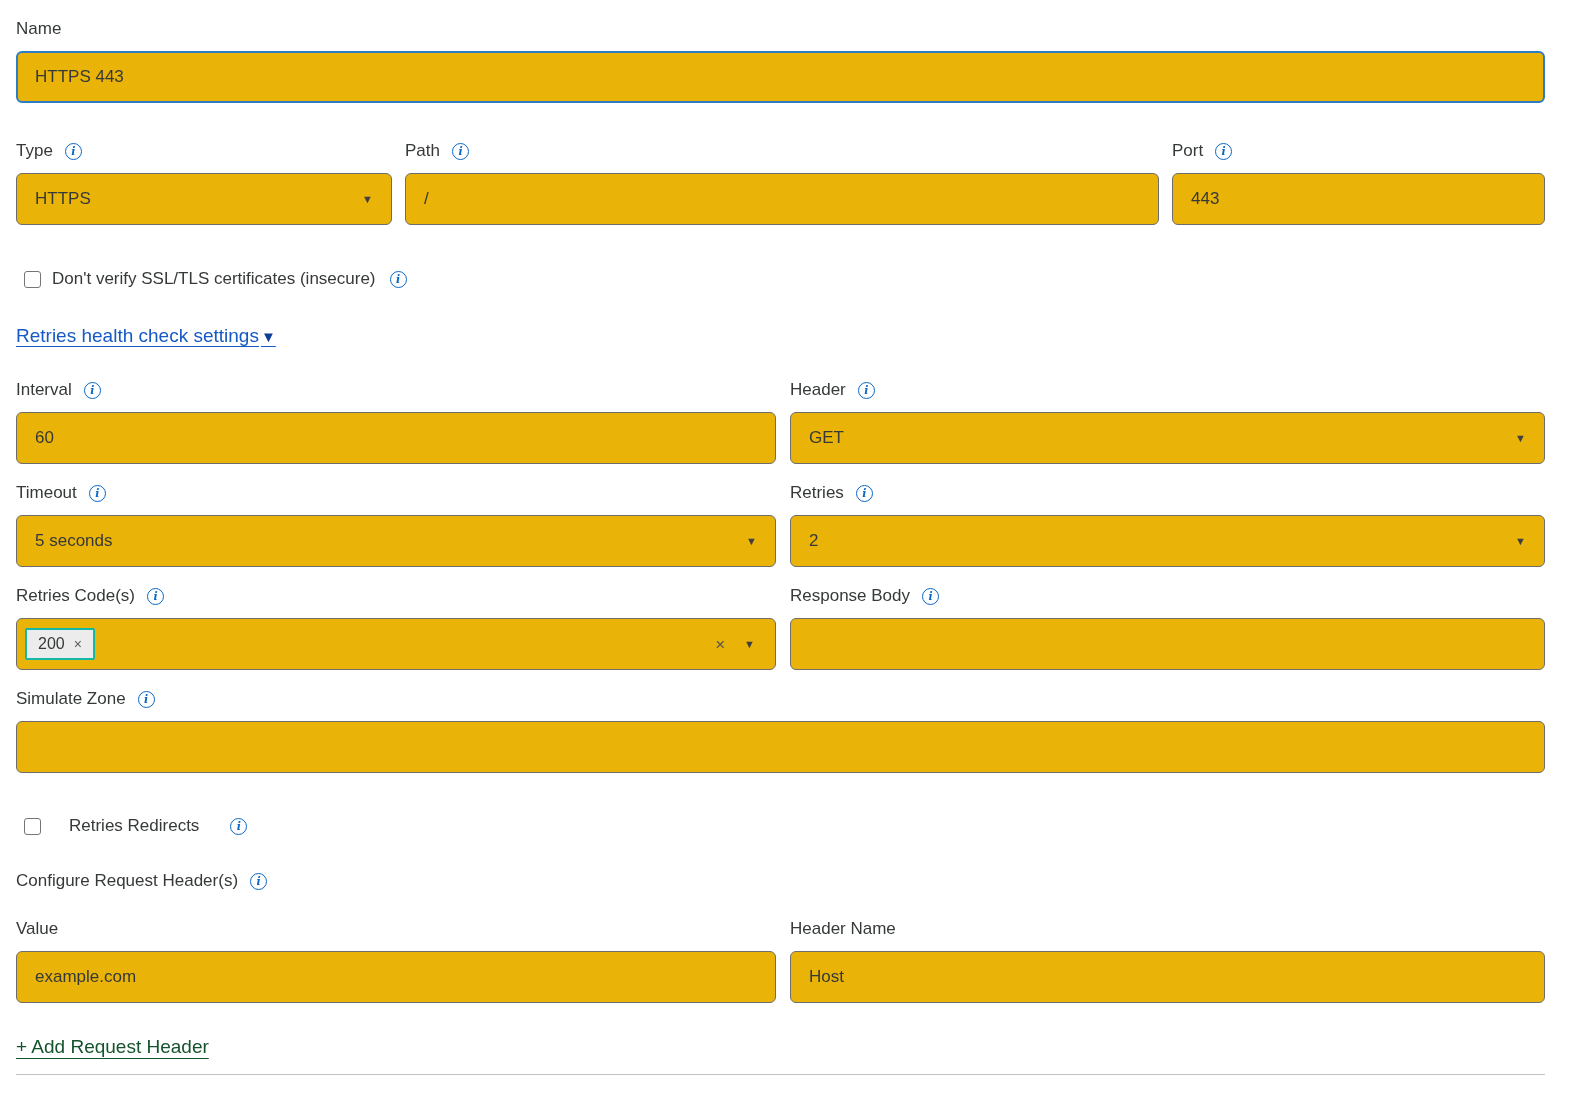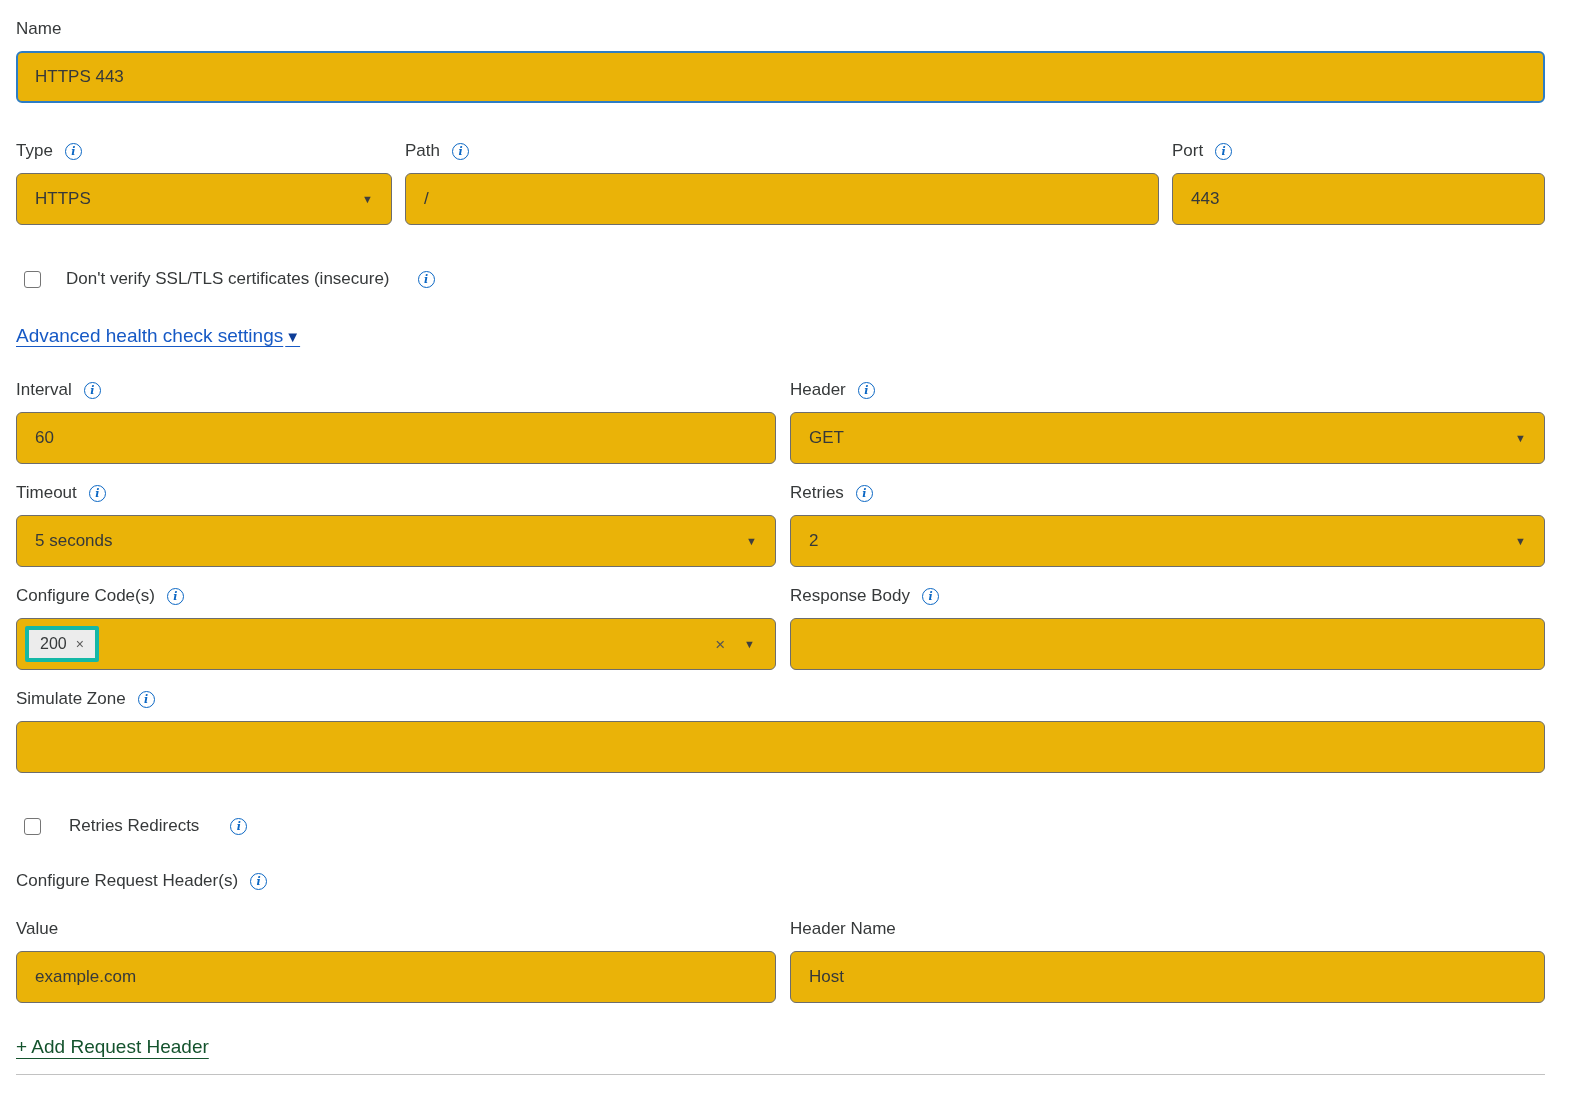--- a/index.html
+++ b/index.html
@@ -41,32 +41,32 @@
   input.tb.focus-blue { border: 2px solid #2d7dc5; padding: 0 17px; }
 
   .select { justify-content: space-between; cursor: pointer; }
   .select .caret, .multiselect .caret {
     font-size: 11px; color: #3f3f3f; line-height: 1;
   }
 
   .multiselect { padding: 0 20px 0 8px; cursor: text; }
   .chip {
     display: inline-flex; align-items: center; gap: 9px;
-    background: #ececec; border: 4px solid #14b8a6; border-radius: 2px;
+    background: #ececec; border: 2px solid #14b8a6; border-radius: 2px;
     padding: 5px 11px; font-size: 16px; color: #36393a;
   }
   .chip .chip-x { color: #5b5b5b; font-size: 14px; line-height: 1; cursor: pointer; }
   .ms-controls { margin-left: auto; display: flex; align-items: center; gap: 19px; }
   .ms-clear { color: #555; font-size: 17px; line-height: 1; cursor: pointer; }
 
   .row-2col { display: grid; grid-template-columns: 760px 755px; column-gap: 14px; }
   .row-3col { display: grid; grid-template-columns: 376px 754px 373px; column-gap: 13px; }
   .field .ctrl { margin-top: 11px; }
 
-  .checkbox-row { display: flex; align-items: center; gap: 25px; }
+  .checkbox-row { display: flex; align-items: center; gap: 11px; }
   .checkbox-row.wide-gap { gap: 28px; padding-left: 8px; }
   .checkbox-row .cb-label { font-size: 17px; margin-right: 3px; }
   input[type="checkbox"] {
     appearance: none; -webkit-appearance: none;
     width: 17px; height: 17px;
     border: 1.4px solid #757575; border-radius: 3px;
     background: #fff; cursor: pointer; flex: 0 0 17px;
   }
   .checkbox-row:not(.wide-gap) { padding-left: 8px; }
 
@@ -137,21 +137,21 @@
     </div>
 
     <div class="checkbox-row mt-ssl">
       <input type="checkbox" style="">
       <span class="cb-label">Don't verify SSL/TLS certificates (insecure)</span>
       <span class="info-icon">i</span>
     </div>
 
     <div class="mt-adv">
       <span class="link-line">
-        <span>Advanced health check settings</span>
+        <span>Retries health check settings</span>
           <span class="link-caret">▼</span>
       </span>
     </div>
 
     <div class="row-2col mt-interval">
       <div class="field">
         <div class="field-label">
           <span class="lbl">Interval</span>
           <span class="info-icon">i</span>
         </div>
@@ -188,21 +188,21 @@
         <div class="select ctrl">
           <span>2</span>
           <span class="caret">▼</span>
         </div>
       </div>
     </div>
 
     <div class="row-2col mt-field">
       <div class="field">
         <div class="field-label">
-          <span class="lbl">Configure Code(s)</span>
+          <span class="lbl">Retries Code(s)</span>
           <span class="info-icon">i</span>
         </div>
         <div class="multiselect ctrl">
           <span class="chip">
             <span>200</span>
             <span class="chip-x">×</span>
           </span>
           <span class="ms-controls">
             <span class="ms-clear">×</span>
             <span class="caret">▼</span>

